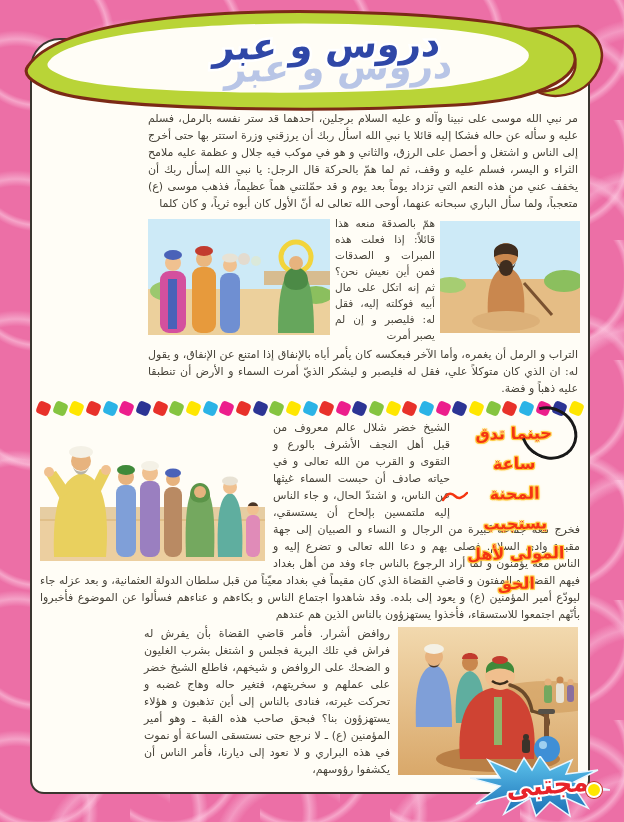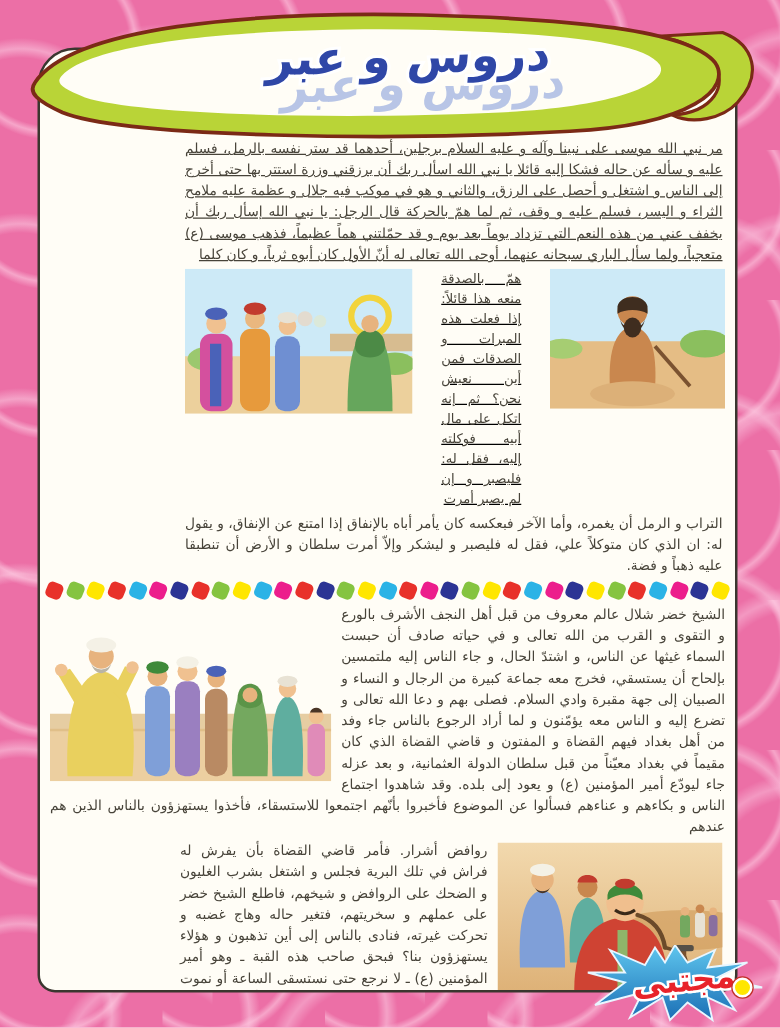--- a/index.html
+++ b/index.html
@@ -26,22 +26,22 @@
     font-size:37px;letter-spacing:3px;transform:skewX(-6deg) rotate(-1deg);
   }
   .title-echo{left:208px;top:44px;color:#b8c5e6;}
   .title-main{
     left:196px;top:22px;color:#2f47a7;
     -webkit-text-stroke:5px #ffffff;paint-order:stroke fill;
     text-shadow:0 0 2px #ffffff;
   }
   
   .story{direction:rtl;text-align:justify;color:#474339;line-height:17px;font-size:11px;}
-  .s1a{margin:70px 10px 0 116px;text-decoration:underline;}
-  .imgrow{display:flex;gap:23px;margin:3px 8px 2px 116px;align-items:flex-start;text-decoration:underline;}
+  .s1a{margin:70px 10px 0 116px;}
+  .imgrow{display:flex;gap:5px;margin:3px 8px 2px 116px;align-items:center;}
   .midcol{width:112px;font-size:10.5px;line-height:16px;direction:rtl;text-align:justify;color:#474339;}
   .s1b{margin:3px 10px 0 116px;}
   .beads{display:flex;justify-content:space-between;margin:5px 5px 4px 5px;}
   .bead{width:13px;height:13px;border-radius:4px;transform:rotate(22deg);flex:0 0 auto;}
   .s2{margin:4px 8px 0 8px;}
   .s2 .fig-crowd{float:left;width:225px;height:138px;margin:4px 8px 2px 0;}
   .s2 .note2{float:right;width:118px;height:88px;margin:0 6px 2px 6px;position:relative;}
   .s3{margin:2px 10px 0 112px;}
   .s3 .fig-hookah{float:left;width:180px;height:148px;margin:2px 8px 0 0;}
   figure{margin:0;padding:0;}
@@ -118,21 +118,21 @@
         <circle cx="66" cy="34" r="12" fill="#c9874e"></circle>
         <path d="M54 30 C56 20 76 20 78 30 L78 36 C72 32 60 32 54 36 Z" fill="#3f2d1f"></path>
         <path d="M56 40 C58 54 74 54 76 40 C74 50 58 50 56 40 Z" fill="#3f2d1f"></path>
         <ellipse cx="66" cy="47" rx="7" ry="8" fill="#3f2d1f"></ellipse>
         <line x1="84" y1="62" x2="112" y2="94" stroke="#7a5230" stroke-width="3"></line>
         <ellipse cx="66" cy="100" rx="34" ry="10" fill="#dcb078"></ellipse>
       </svg>
     </figure>
   </div>
 
-  <p class="story s1b">التراب و الرمل أن يغمره، وأما الآخر فبعكسه كان يأمر أباه بالإنفاق إذا امتنع عن الإنفاق، و يقول له: ان الذي كان متوكلاً علي، فقل له فليصبر و ليشكر وإلاّ أمرت سلطان و الأرض أن تنطبقا عليه ذهباً و فضة.</p>
+  <p class="story s1b">التراب و الرمل أن يغمره، وأما الآخر فبعكسه كان يأمر أباه بالإنفاق إذا امتنع عن الإنفاق، و يقول له: ان الذي كان متوكلاً علي، فقل له فليصبر و ليشكر الذيّ أمرت السماء و الأرض أن تنطبقا عليه ذهباً و فضة.</p>
 
   <div class="beads" id="beads">
       <span class="bead" style="background: rgb(232, 49, 42);"></span>
       <span class="bead" style="background: rgb(133, 196, 64);"></span>
       <span class="bead" style="background: rgb(255, 230, 0);"></span>
       <span class="bead" style="background: rgb(232, 49, 42);"></span>
       <span class="bead" style="background: rgb(43, 179, 230);"></span>
       <span class="bead" style="background: rgb(236, 30, 140);"></span>
       <span class="bead" style="background: rgb(44, 52, 148);"></span>
       <span class="bead" style="background: rgb(232, 49, 42);"></span>
@@ -193,20 +193,31 @@
         <path d="M178 134 C176 84 182 72 190 70 C198 72 204 86 202 134 Z" fill="#5fae9f"></path>
         <circle cx="190" cy="64" r="7" fill="#f0c190"></circle>
           <ellipse cx="190" cy="58" rx="8" ry="4.5" fill="#e8e2d4"></ellipse>
 
         <rect x="206" y="92" width="14" height="42" rx="6" fill="#e08bb8"></rect>
         <circle cx="213" cy="86" r="6" fill="#f0c190"></circle>
         <path d="M208 83 C209 78 217 78 218 83 Z" fill="#4a3526"></path>
       </svg>
     </figure>
 
+    <aside class="note2">
+      <div class="rednote">
+        <div>حينما تدق ساعة</div>
+        <div>المحنة يستجيب</div>
+        <div>المولى لأهل الحق</div>
+      </div>
+      <div class="ring"></div>
+      <svg class="squiggle" viewBox="0 0 26 14">
+        <path d="M1 11 Q7 1 13 7 Q18 12 25 4" fill="none" stroke="#f43511" stroke-width="2.5" stroke-linecap="round"></path>
+      </svg>
+    </aside>
 
     <p class="story" style="margin:0;">الشيخ خضر شلال عالم معروف من قبل أهل النجف الأشرف بالورع و التقوى و القرب من الله تعالى و في حياته صادف أن حبست السماء غيثها عن الناس، و اشتدّ الحال، و جاء الناس إليه ملتمسين بإلحاح أن يستسقي، فخرج معه جماعة كبيرة من الرجال و النساء و الصبيان إلى جهة مقبرة وادي السلام. فصلى بهم و دعا الله تعالى و تضرع إليه و الناس معه يؤمّنون و لما أراد الرجوع بالناس جاء وفد من أهل بغداد فيهم القضاة و المفتون و قاضي القضاة الذي كان مقيماً في بغداد معيّناً من قبل سلطان الدولة العثمانية، و بعد عزله جاء ليودّع أمير المؤمنين (ع) و يعود إلى بلده. وقد شاهدوا اجتماع الناس و بكاءهم و عناءهم فسألوا عن الموضوع فأخبروا بأنّهم اجتمعوا للاستسقاء، فأخذوا يستهزؤون بالناس الذين هم عندهم</p>
   </div>
 
   <div class="s3" style="clear:both;">
     <figure class="fig-hookah" style="float:right;margin:2px 0 0 8px;">
       <svg width="180" height="148" viewBox="0 0 180 148">
         <defs>
           <linearGradient id="sandbg" x1="0" y1="0" x2="0" y2="1">
             <stop offset="0" stop-color="#f2d9ae"></stop>

